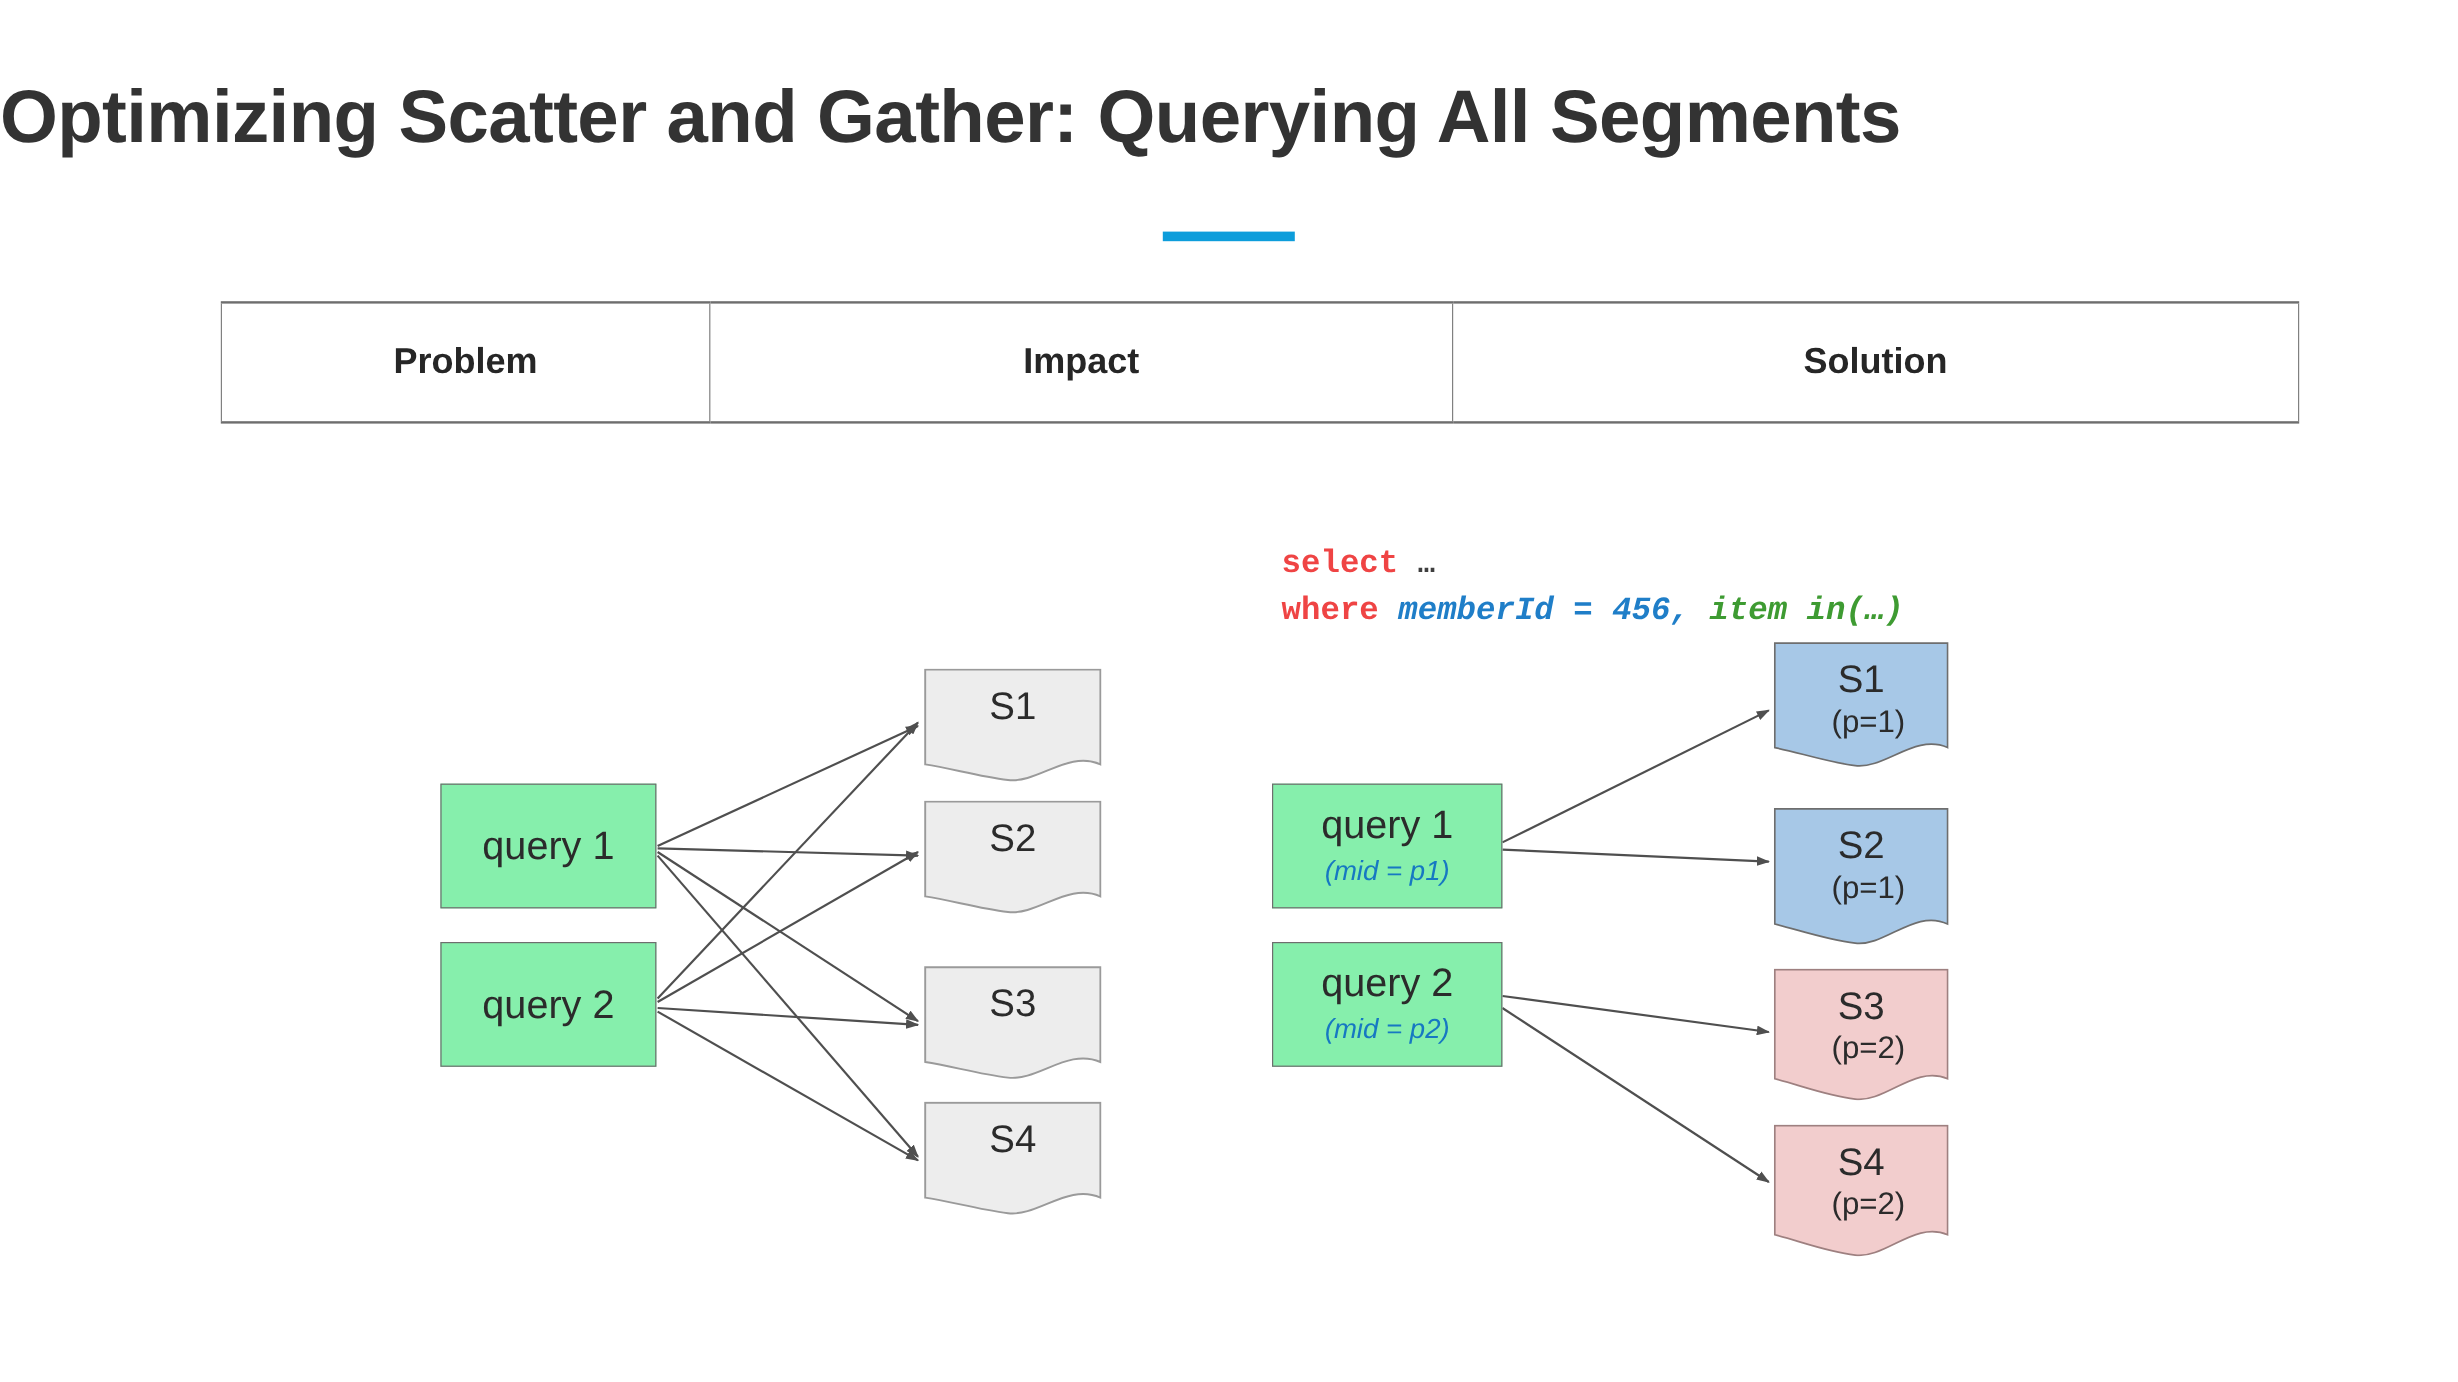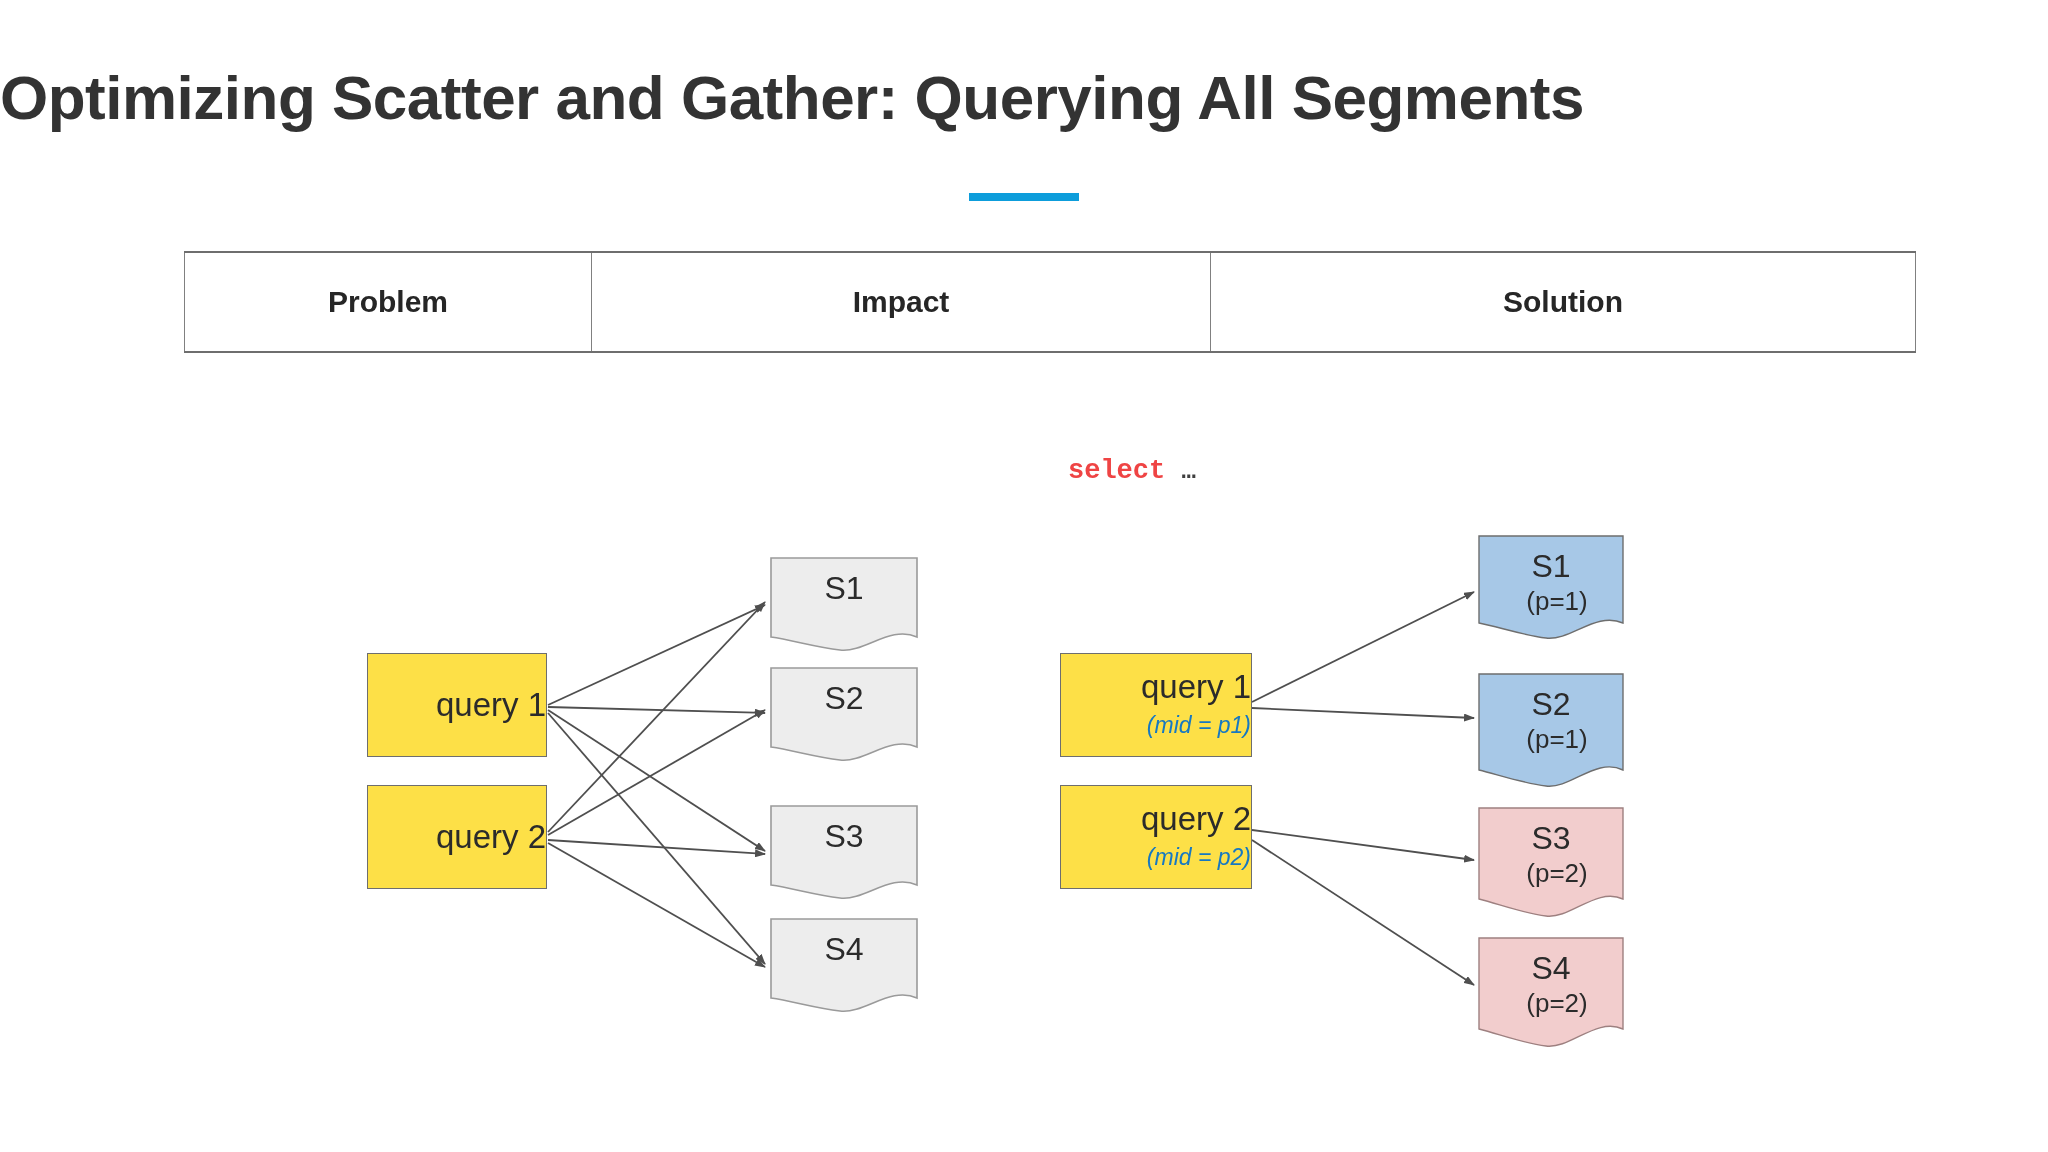--- a/index.html
+++ b/index.html
@@ -96,26 +96,26 @@
     left: 0;
     top: 0;
     width: 2048px;
     height: 1152px;
     pointer-events: none;
   }
 
   
   .query-box {
     position: absolute;
-    background: #fde047;
+    background: #86efac;
     border: 1.6px solid #6e6e6e;
     box-sizing: border-box;
     display: flex;
     flex-direction: column;
-    align-items: flex-end;
+    align-items: center;
     justify-content: center;
     color: #2b2b2b;
   }
   .query-box .q-label {
     font-size: 33px;
     line-height: 40px;
   }
   .query-box .q-sub {
     font-size: 23px;
     line-height: 36px;
@@ -167,20 +167,21 @@
       <tr class="header-row">
     <td class="th-cell col-1">Problem</td>
     <td class="th-cell col-2">Impact</td>
     <td class="th-cell col-3">Solution</td>
   </tr>
 </tbody>
   </table>
 
 <div id="sql-snippet">
   <div><span class="sql-kw">select</span> <span class="sql-dots">…</span></div>
+  <div><span class="sql-kw">where</span> <span class="sql-col">memberId = 456,</span> <span class="sql-item">item in(…)</span></div>
 </div>
 
 <svg id="diagram-layer" width="2048" height="1152" viewBox="0 0 2048 1152">
   <defs>
     <marker id="arrowhead" markerWidth="11" markerHeight="8" refX="10" refY="4" orient="auto" markerUnits="userSpaceOnUse">
       <path d="M0,0 L11,4 L0,8 z" fill="#4f4f4f"></path>
     </marker>
   </defs>
 
   <g stroke="#4f4f4f" stroke-width="1.8" fill="none">

